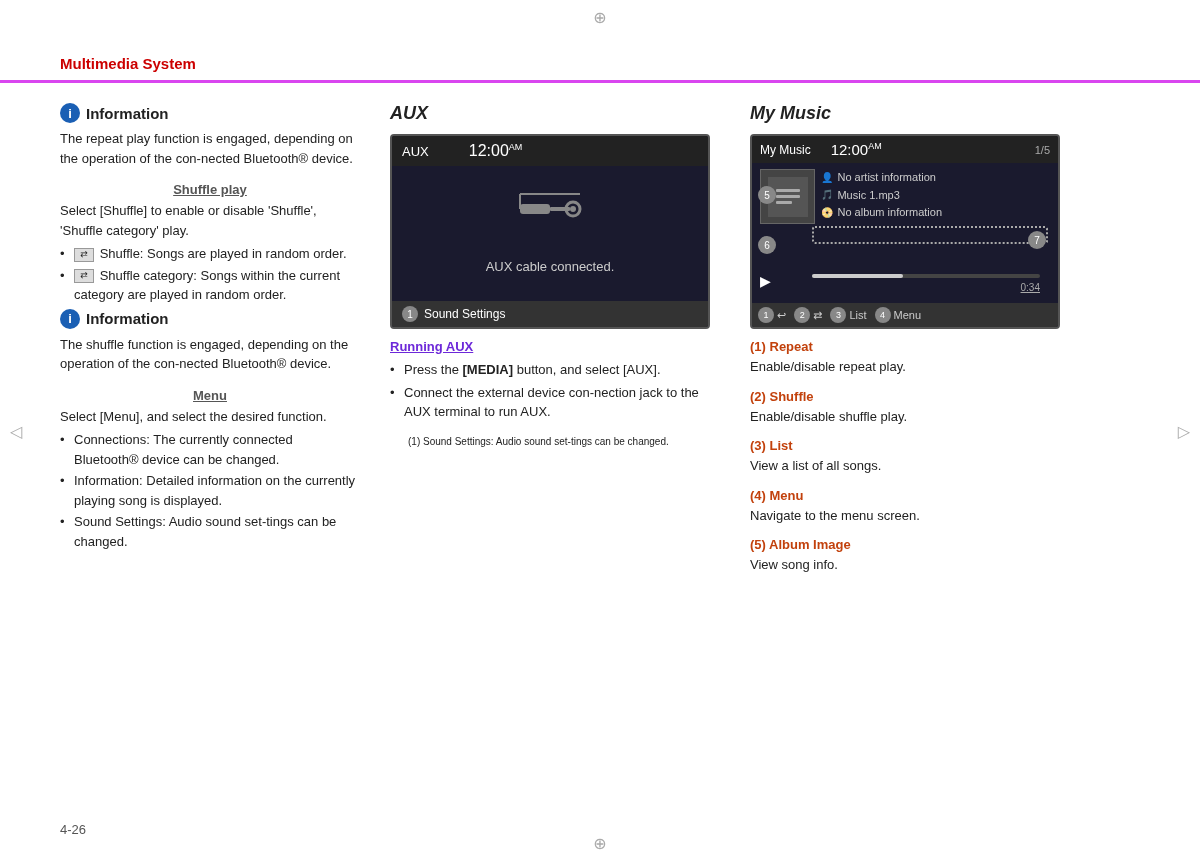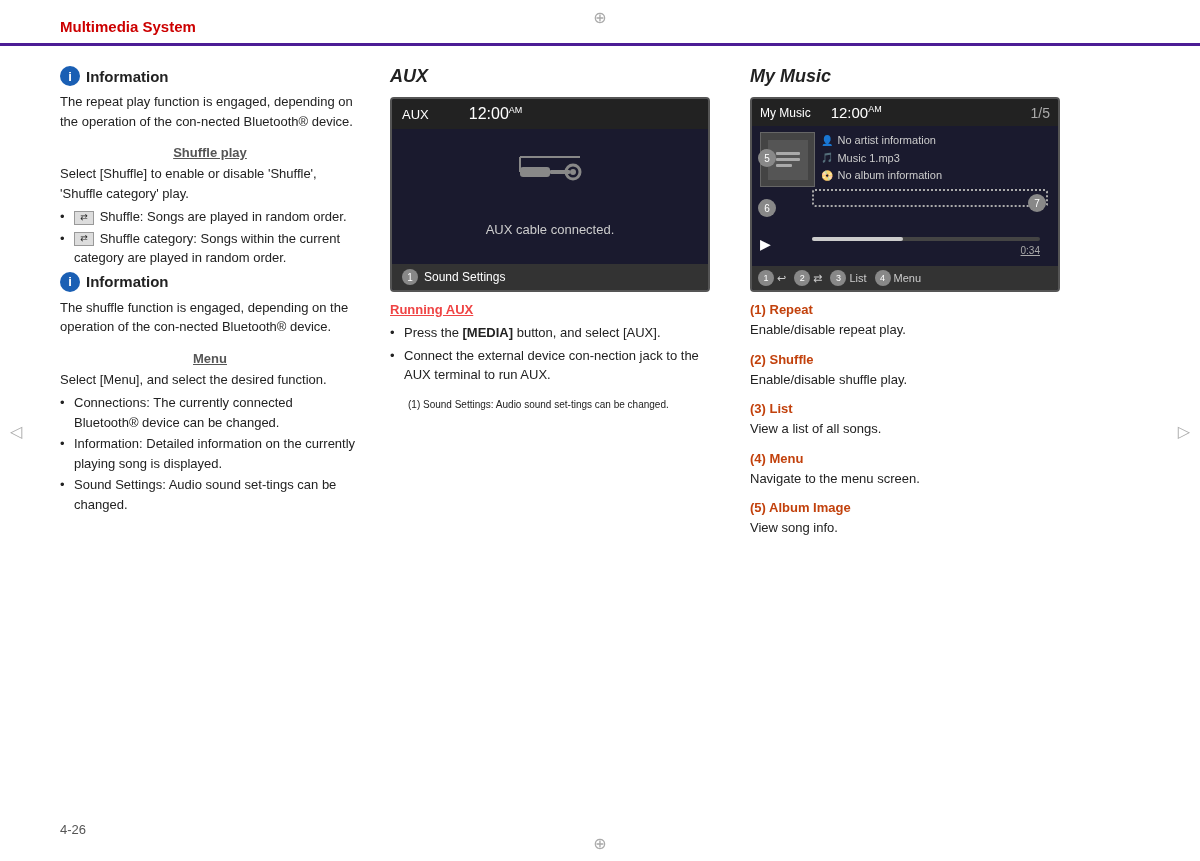--- a/index.html
+++ b/index.html
@@ -10,21 +10,22 @@
       font-family: Arial, sans-serif;
       font-size: 14px;
       color: #222;
       overflow: hidden;
       position: relative;
     }
 
     
     .header {
       padding: 18px 41px 8px 60px;
-      border-bottom: 3px solid #4c1d95;
+      border-bottom: 3px solid #d946ef;
+      margin-top: 37px;
     }
     .header-title {
       color: #c00;
       font-size: 15px;
       font-weight: bold;
     }
 
     
     .main {
       display: flex;
@@ -215,21 +216,21 @@
       margin-right: 6px;
     }
     .aux-button-bar .btn-label {
       color: #fff;
       font-size: 12px;
     }
 
     .running-aux-title {
       font-size: 13px;
       font-weight: bold;
-      color: #ef4444;
+      color: #6d28d9;
       text-decoration: underline;
       margin-bottom: 6px;
     }
 
     .aux-bullet-list {
       list-style: none;
       padding: 0;
       margin: 0 0 12px 0;
     }
     .aux-bullet-list li {
@@ -287,21 +288,21 @@
     }
     .mymusic-header .mm-time {
       font-size: 15px;
       color: #fff;
     }
     .mymusic-header .mm-time sup {
       font-size: 9px;
     }
     .mymusic-header .mm-count {
       color: #aaa;
-      font-size: 14px;
+      font-size: 11px;
       margin-left: auto;
     }
 
     .mymusic-body {
       display: flex;
       padding: 6px 8px;
       gap: 6px;
     }
     .album-thumb {
       width: 55px;

